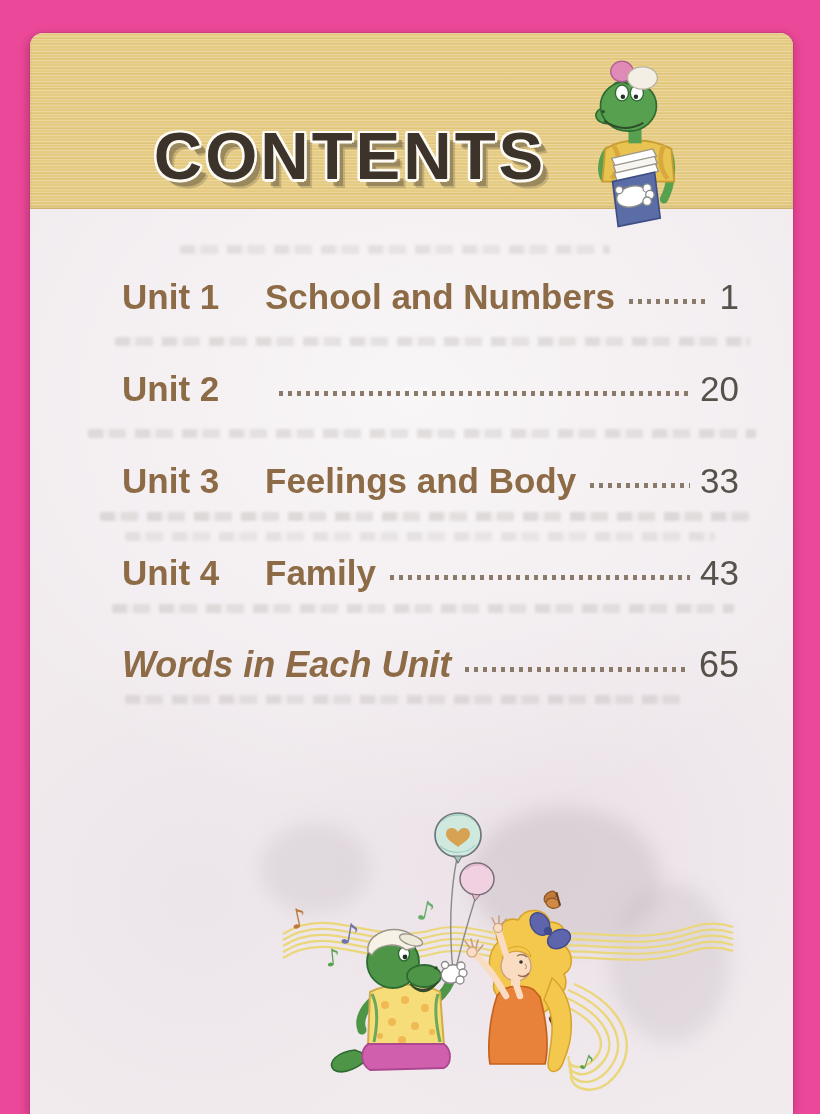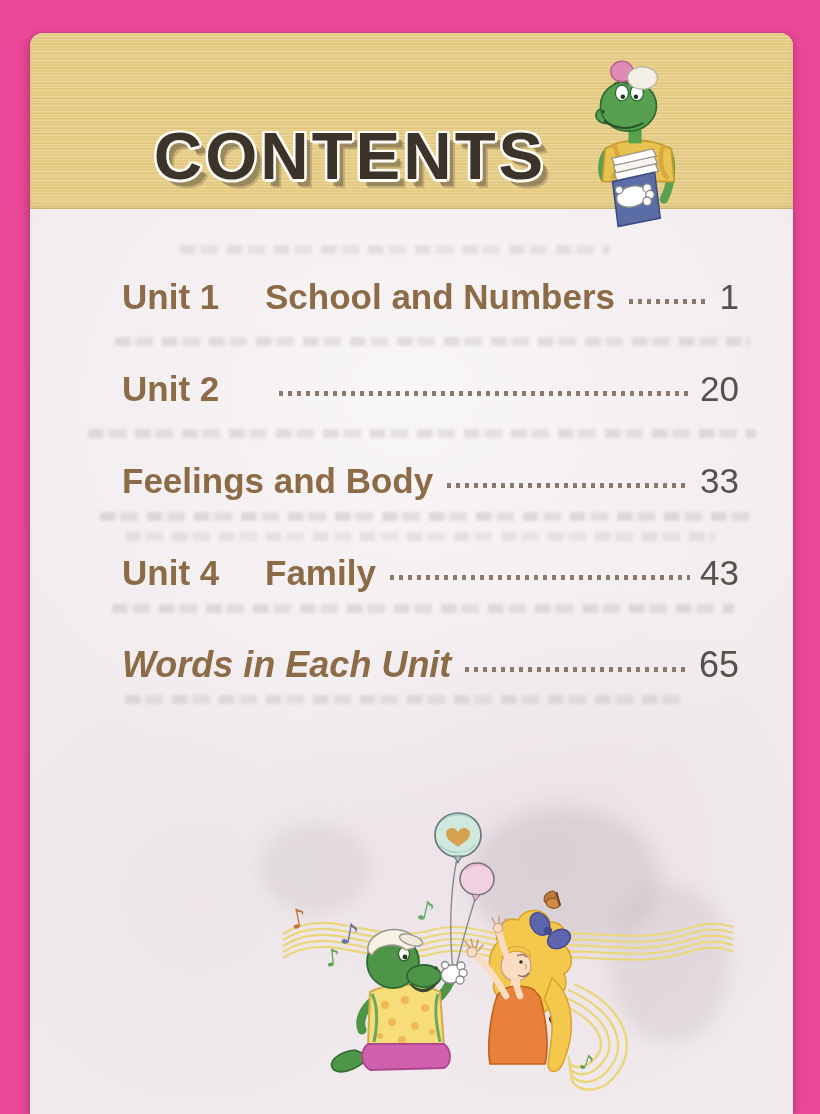--- a/index.html
+++ b/index.html
@@ -110,20 +110,21 @@
           <span class="toc-entry-title">School and Numbers</span>
           <span class="leader"></span>
           <span class="toc-entry-page">1</span>
         </div>
         <div class="toc-row unit">
           <span class="toc-entry-label">Unit 2</span>
           <span class="leader"></span>
           <span class="toc-entry-page">20</span>
         </div>
         <div class="toc-row unit">
+          <span class="toc-entry-label">Unit 3</span>
           <span class="toc-entry-title">Feelings and Body</span>
           <span class="leader"></span>
           <span class="toc-entry-page">33</span>
         </div>
         <div class="toc-row unit">
           <span class="toc-entry-label">Unit 4</span>
           <span class="toc-entry-title">Family</span>
           <span class="leader"></span>
           <span class="toc-entry-page">43</span>
         </div>

